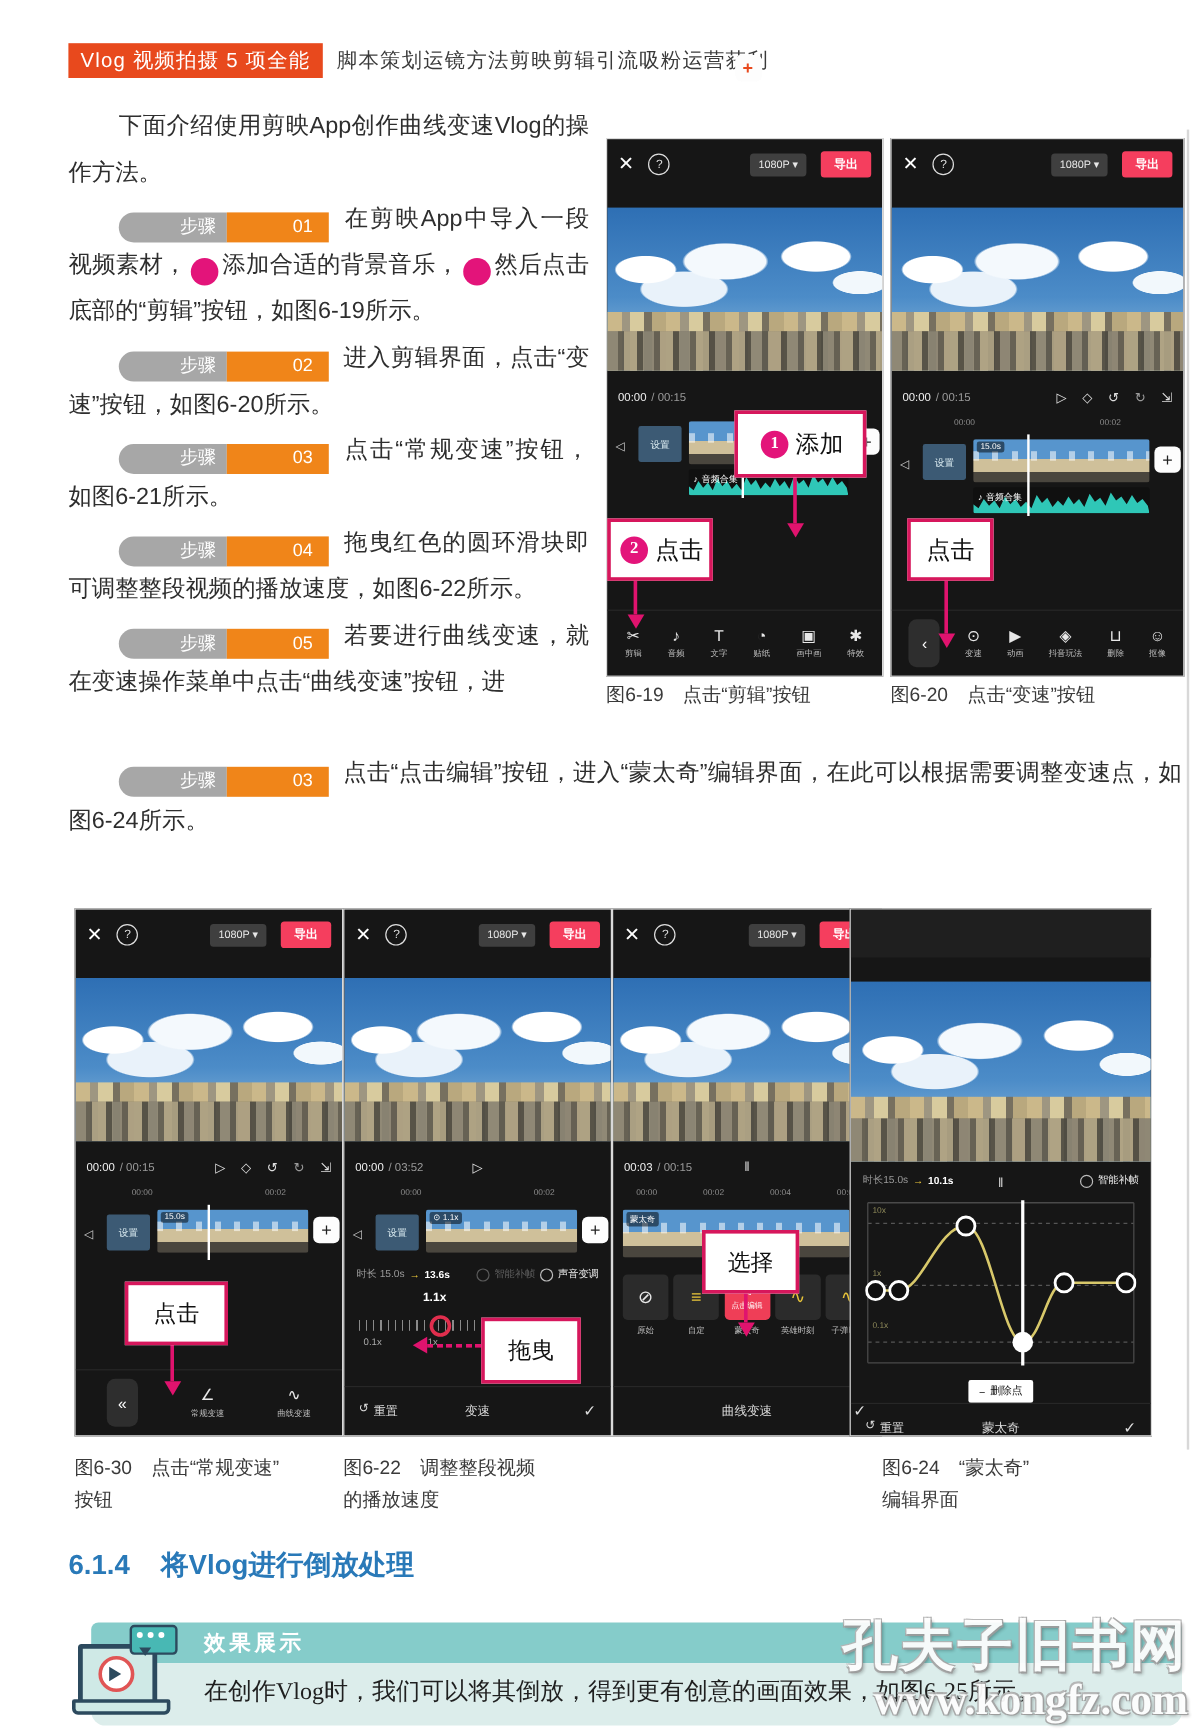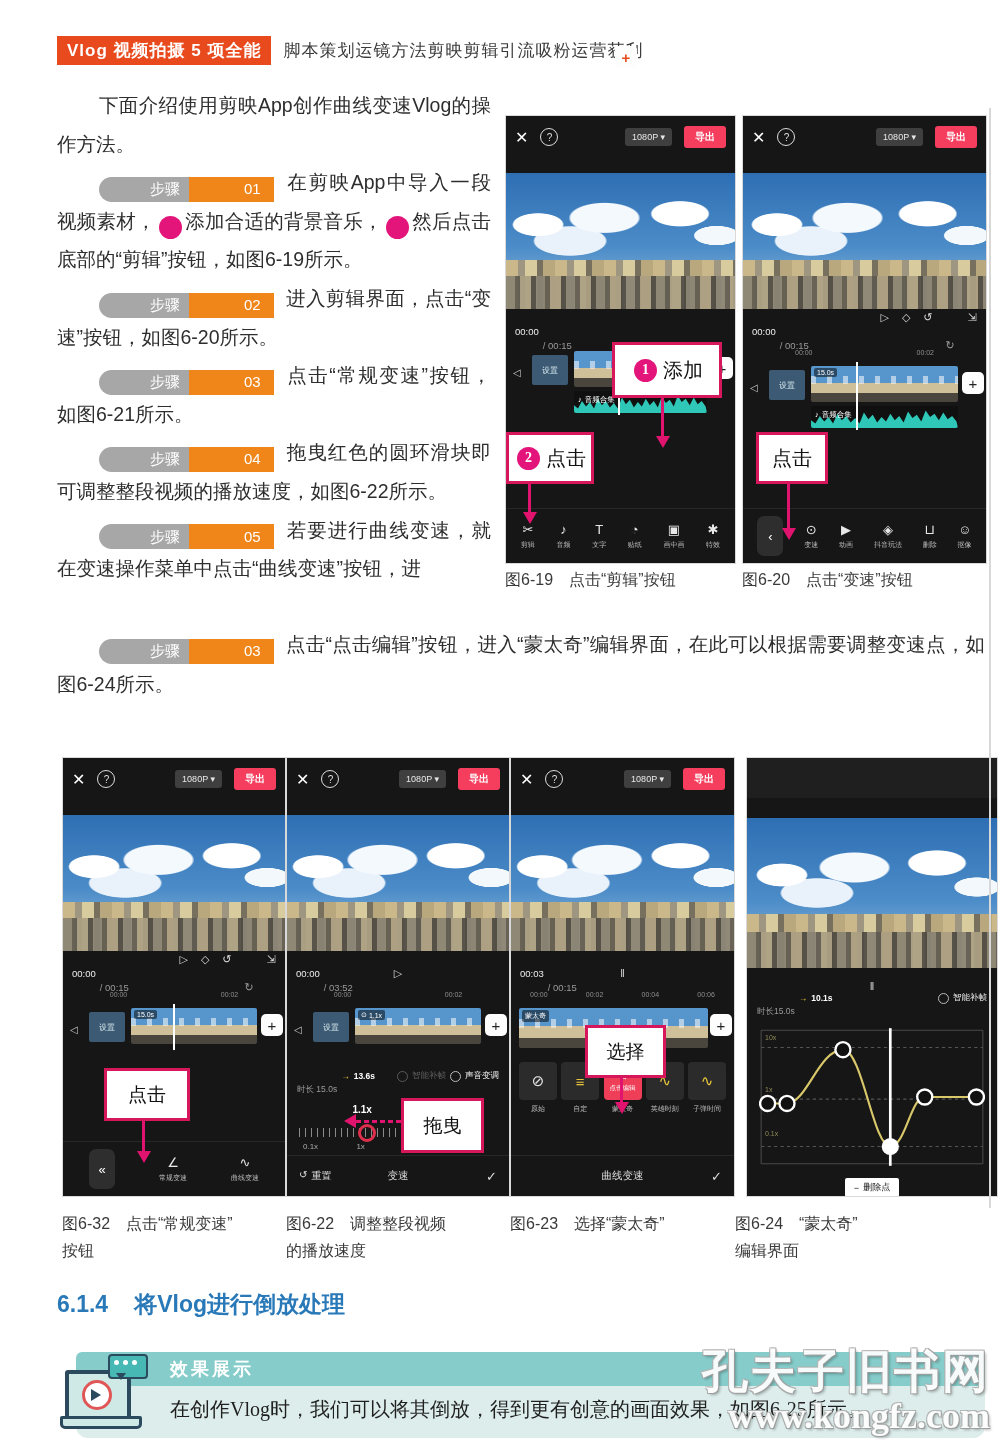--- a/index.html
+++ b/index.html
@@ -1,20 +1,20 @@
 <!DOCTYPE html>
 <html><head>
 <meta charset="utf-8">
 <style>
   html,body{margin:0;padding:0;background:#eee;}
   #page{position:relative;width:1000px;height:1447px;background:#fff;overflow:hidden;
         font-family:"Liberation Sans","DejaVu Sans",sans-serif;color:#2e2e2e;}
   
   .hdr{position:absolute;left:57px;top:36px;display:flex;align-items:center;gap:12px;}
-  .hdr-badge{background:#e8491d;color:#fff;font-weight:bold;font-size:17px;padding:3px 10px;letter-spacing:1px;}
+  .hdr-badge{background:#e8491d;color:#fff;font-weight:normal;font-size:17px;padding:3px 10px;letter-spacing:1px;}
   .hdr-sub{font-size:17px;color:#3a3a3a;letter-spacing:1px;}
   .hdr-sub .plus{color:#e8491d;font-weight:bold;margin:0 4px;}
   
   .col{position:absolute;left:57px;top:86px;width:434px;font-size:19.5px;line-height:38.5px;text-align:justify;}
   .wide{position:absolute;left:57px;top:624px;width:928px;font-size:19.5px;line-height:40px;text-align:justify;}
   .para{margin:0;}
   .ind{text-indent:42px;}
   .sb{display:inline-flex;height:25px;vertical-align:-5px;margin-right:12px;}
   .sb .t{background:#a7a7a7;color:#fff;font-size:15px;padding:0 9px;border-radius:13px 0 0 13px;display:flex;align-items:center;}
   .sb .n{background:#f08519;color:#fff;font-size:15px;padding:0 13px;display:flex;align-items:center;}
@@ -38,21 +38,21 @@
       radial-gradient(ellipse 48px 21px at 76% 30%, #fff 58%, transparent 62%),
       radial-gradient(ellipse 64px 26px at 28% 50%, #e9f2fa 55%, transparent 58%),
       radial-gradient(ellipse 40px 17px at 92% 46%, #f2f8fc 55%, transparent 58%),
       linear-gradient(180deg,#2e6fb4 0%,#4c8cc8 55%,#9cc3e0 100%);}
   .preview::before{content:"";position:absolute;left:0;right:0;bottom:0;height:36%;
       background:repeating-linear-gradient(90deg,#cbb88a 0 12px,#9e9681 12px 19px,#d8cb9e 19px 31px,#77705f 31px 37px,#b9a87e 37px 49px);}
   .preview::after{content:"";position:absolute;left:0;right:0;bottom:0;height:24%;opacity:.92;
       background:repeating-linear-gradient(90deg,#8a8474 0 9px,#5f5b50 9px 14px,#aca083 14px 25px,#4e4a42 25px 30px),
                  linear-gradient(rgba(30,30,30,.25),rgba(30,30,30,.25));}
   .trow{height:28px;flex:none;display:flex;align-items:center;padding:0 9px;font-size:9.5px;gap:4px;margin-top:8px;}
-  .dim{color:#9a9a9a;margin-top:28px;}
+  .dim{color:#9a9a9a;}
   .ctr{margin-left:auto;display:flex;gap:13px;color:#ddd;font-size:11px;}
   .midico{position:absolute;left:50%;transform:translateX(-50%);color:#ddd;font-size:11px;}
   .ruler{height:15px;flex:none;display:flex;justify-content:space-around;font-size:7px;color:#8f8f8f;align-items:center;}
   .tracks{position:relative;flex:none;height:68px;margin-top:2px;}
   .tracks.short{height:46px;}
   .mute{position:absolute;left:7px;top:20px;font-size:10px;color:#ccc;}
   .cover{position:absolute;left:26px;top:8px;width:36px;height:30px;background:#3c5a74;color:#d7e8ee;
          font-size:8px;display:flex;align-items:center;justify-content:center;border-radius:2px;}
   .strip{position:absolute;left:68px;top:4px;right:28px;height:36px;border-radius:2px;overflow:hidden;
     background:repeating-linear-gradient(90deg,rgba(255,255,255,.55) 0 5px,transparent 5px 16px) 0 34%/100% 22% no-repeat,
@@ -486,21 +486,21 @@
           <span class="obox yl">∿</span>
           <span class="olbl">子弹时间</span>
         </div>
     </div>
     <div class="pfoot" style="position:relative;">
       <span class="ttl">曲线变速</span>
       <span class="chk">✓</span>
     </div>
   </div>
 
-  <div class="phone" style="left:746px;top:757px;width:250px;height:438px;">
+  <div class="phone" style="left:708px;top:757px;width:250px;height:438px;">
     <div class="ptop empty"></div>
     <div class="preview" style="margin-top:20px;height:150px;"></div>
     <div class="srow" style="position:relative;">
       <span class="dim">时长15.0s</span>
       <span class="ylw">→</span>
       <span class="wht">10.1s</span>
       <span class="midico" style="top:2px;">‖</span>
       <span class="sp"></span>
       <span class="rad"></span>
       <span>智能补帧</span>
@@ -553,29 +553,28 @@
   <div class="aline h" style="left:356px;top:1120px;width:45px;"></div>
   <div class="ahl" style="left:344px;top:1114px;"></div>
 
   <div class="callout" style="left:585px;top:1025px;width:75px;height:47px;font-size:19px;">
       <span>选择</span>
     </div>
   <div class="aline" style="left:620px;top:1072px;height:30px;"></div>
   <div class="ahd" style="left:615px;top:1102px;"></div>
 
   <div class="cap" style="left:62px;top:1210px;width:222px;">
-    <div>图6-32　点击“常规变速”</div>
+    <div>图6-30　点击“常规变速”</div>
       <div>按钮</div>
   </div>
   <div class="cap" style="left:286px;top:1210px;width:222px;">
     <div>图6-22　调整整段视频</div>
       <div>的播放速度</div>
   </div>
   <div class="cap" style="left:510px;top:1210px;width:223px;">
-    <div>图6-23　选择“蒙太奇”</div>
   </div>
   <div class="cap" style="left:735px;top:1210px;width:250px;">
     <div>图6-24　“蒙太奇”</div>
       <div>编辑界面</div>
   </div>
 
   <div class="sec">
     <span class="num">6.1.4</span><span>将Vlog进行倒放处理</span>
   </div>
 

